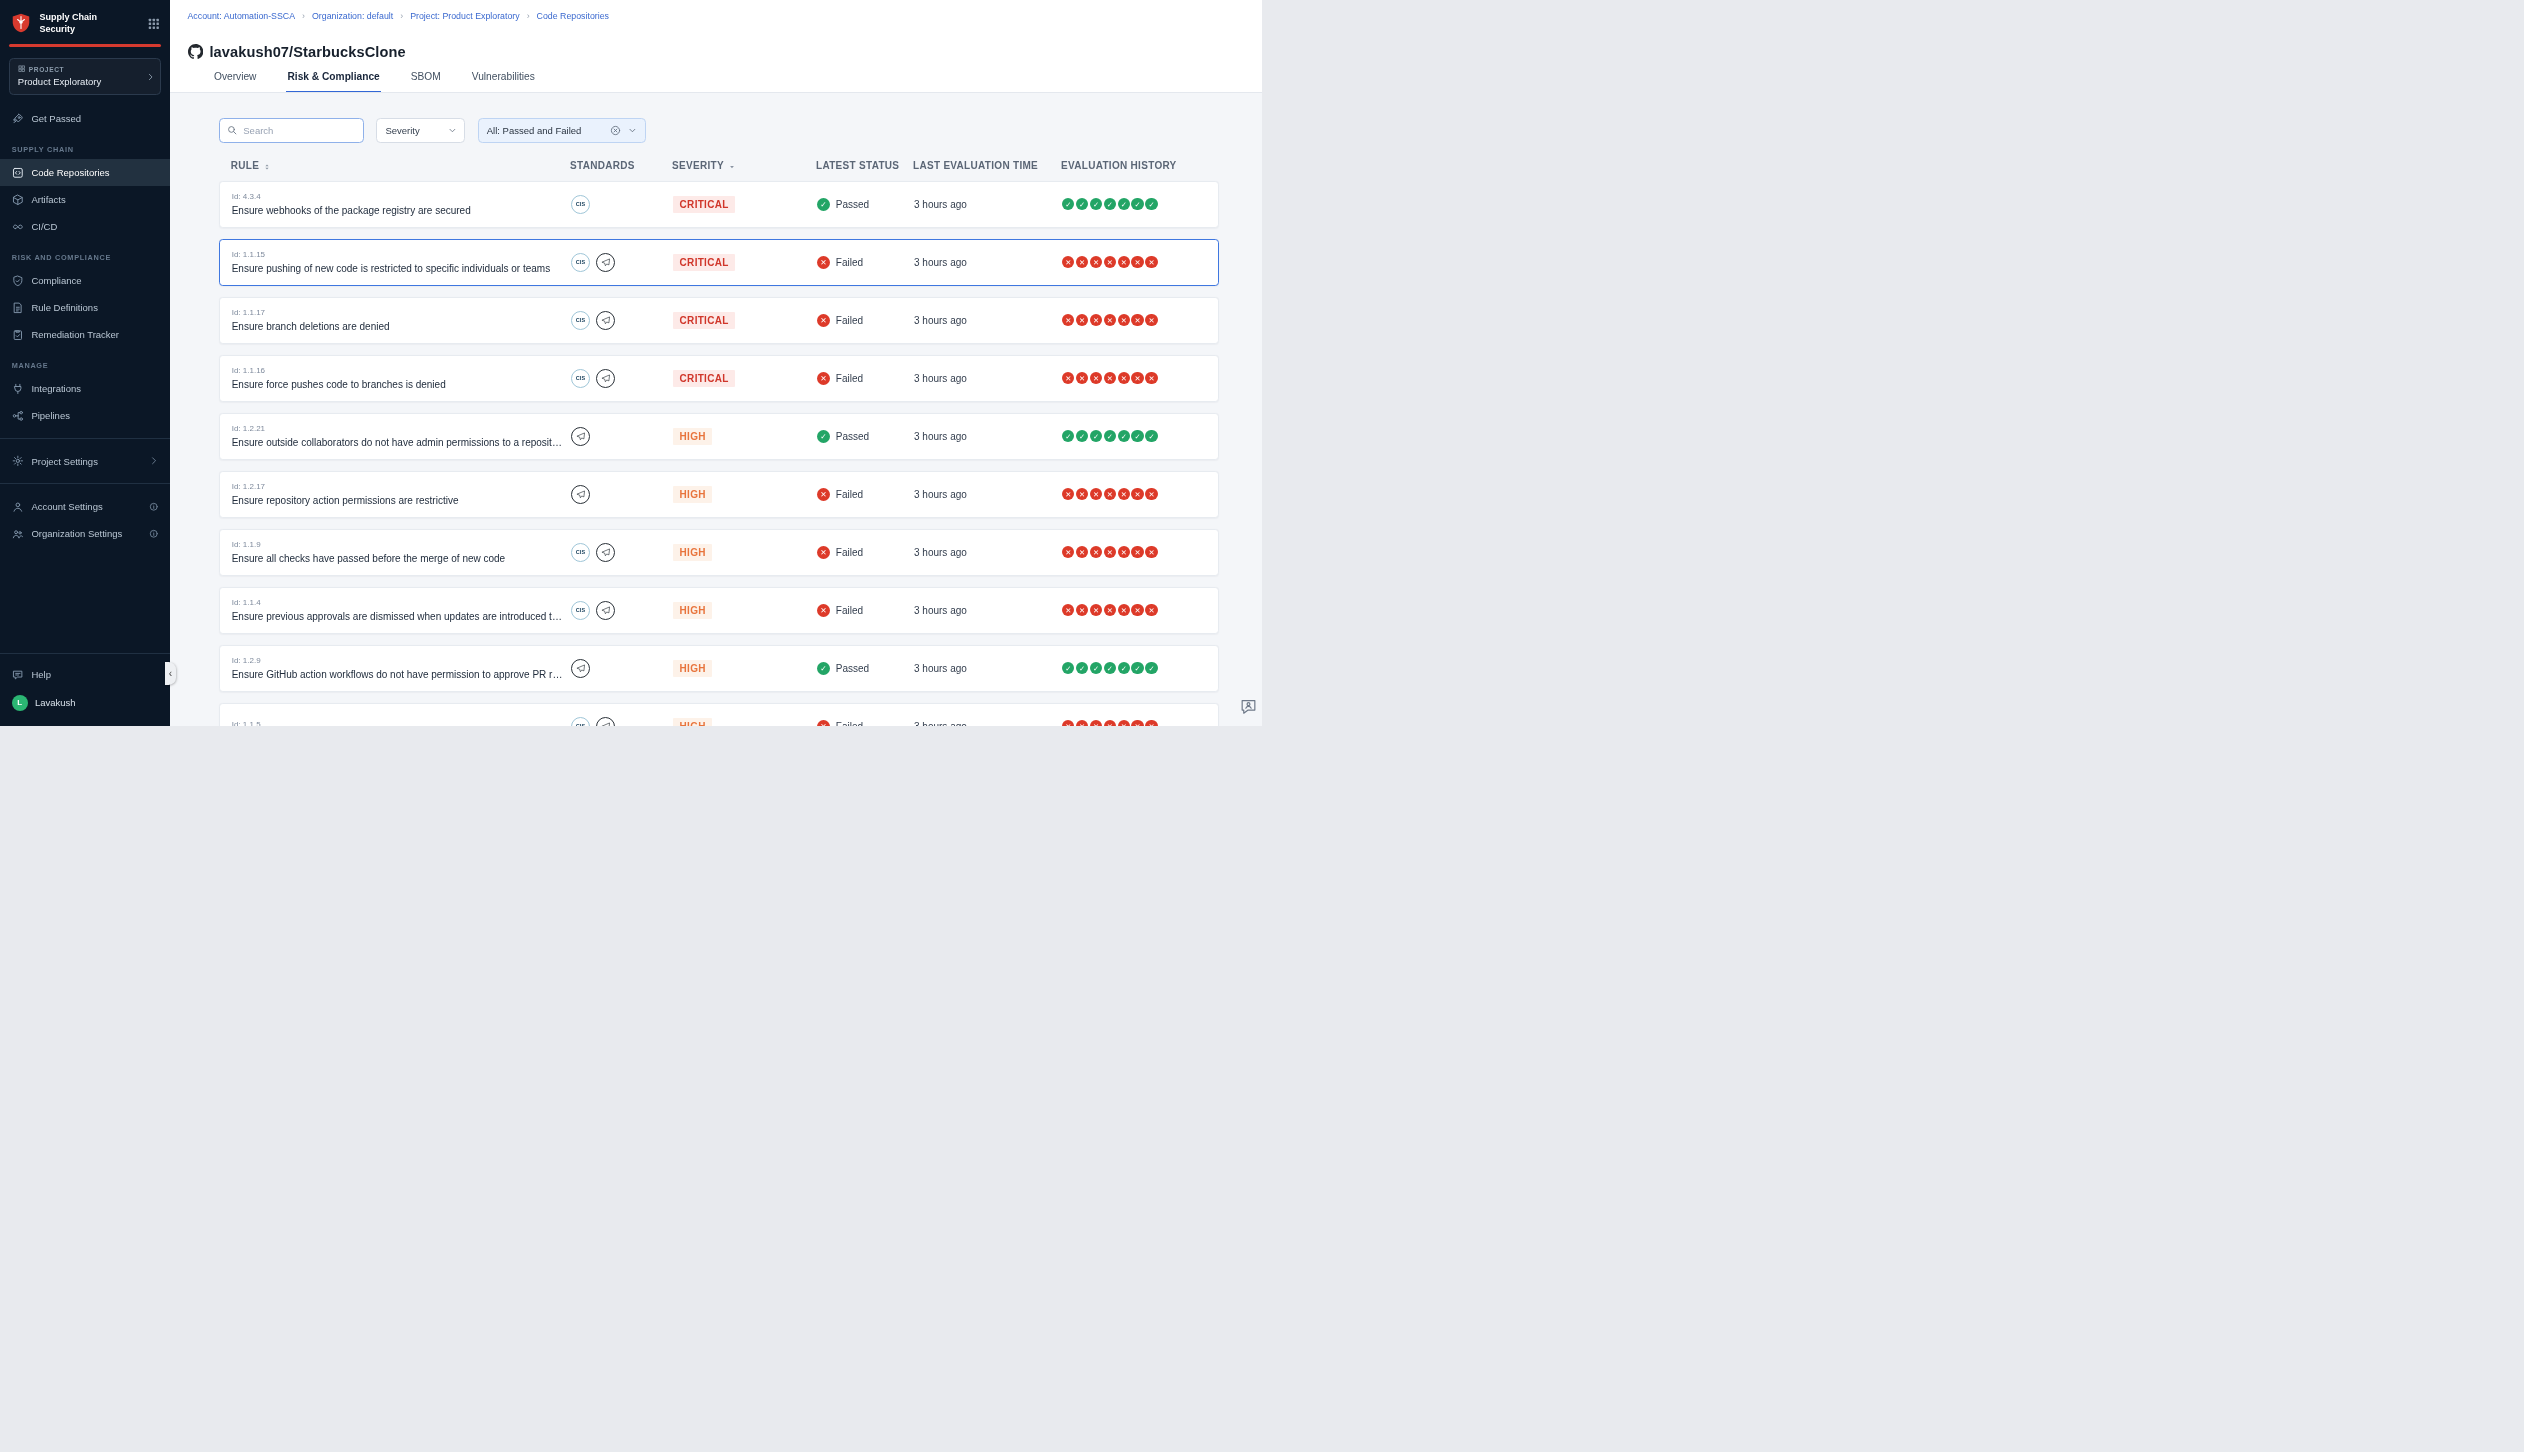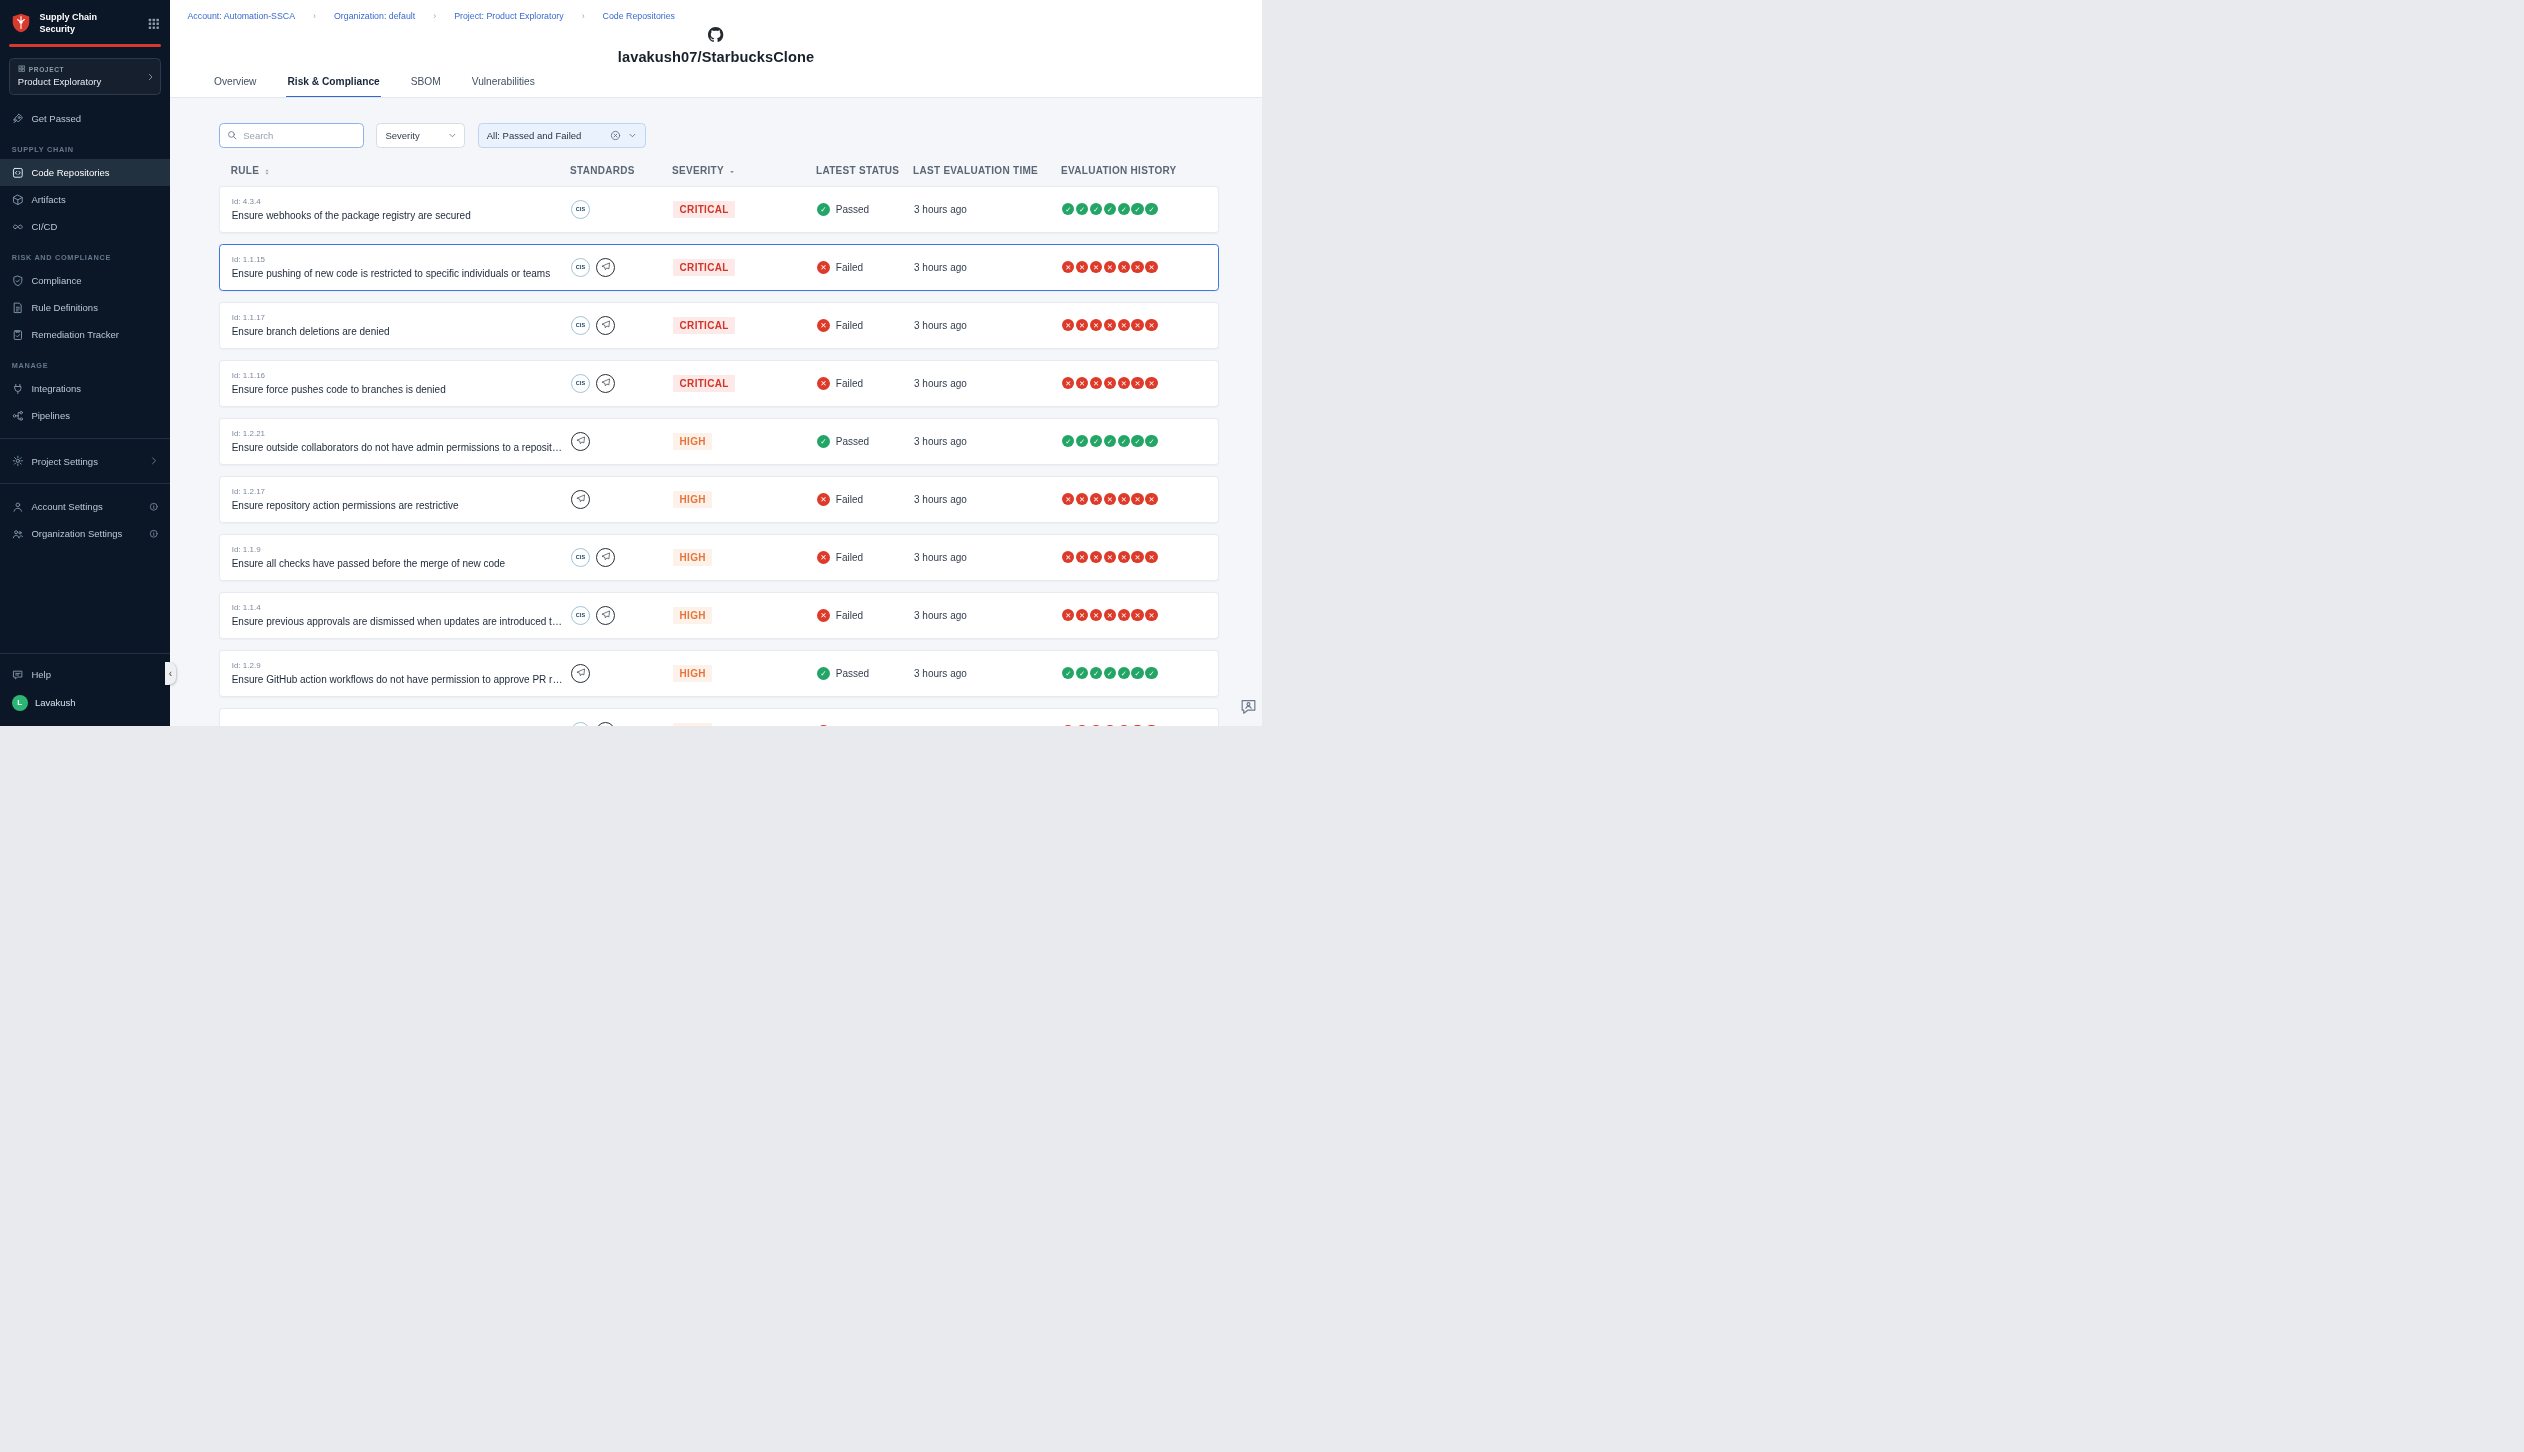--- a/index.html
+++ b/index.html
@@ -35,24 +35,24 @@
   .side-footer { padding-bottom:8.8px; }
   .side-footer .nav-divider { margin:0 0 7.3px 0; }
   .user-row { display:flex; align-items:center; gap:7.3px; padding:6.6px 11.7px; font-size:9.5px; color:#d7e0e9; cursor:pointer; }
   .avatar { width:16px; height:16px; border-radius:50%; background:#2bb673; color:#fff; font-size:8px; font-weight:700; display:flex; align-items:center; justify-content:center; }
 
   .collapse-handle { position:absolute; left:165px; top:662px; width:11px; height:23.4px; background:#eef0f3; border-radius:0 7.3px 7.3px 0; box-shadow:0.7px 0.7px 2.2px rgba(0,0,0,.25); color:#444; font-size:10.2px; display:flex; align-items:center; justify-content:center; cursor:pointer; z-index:6; }
 
   
   .main { position:absolute; left:170px; top:0; right:0; bottom:0; display:flex; flex-direction:column; }
   .topbar { background:#fff; padding:11px 17.5px 0 17.5px; border-bottom:0.7px solid #e4e8ee; }
-  .breadcrumb { display:flex; align-items:center; gap:18px; font-size:8.8px; }
+  .breadcrumb { display:flex; align-items:center; gap:7px; font-size:8.8px; }
   .bc-link { color:#3a69cf; cursor:pointer; }
   .bc-sep { color:#9aa4b2; font-size:8.8px; }
-  .title-row { display:flex; align-items:center; gap:6.6px; margin-top:6px;flex-direction:column; }
+  .title-row { display:flex; align-items:center; gap:6.6px; margin-top:23px; }
   .repo-icon-wrap { color:#262c33; display:flex; }
   .repo-icon-wrap svg { width:15.3px; height:15.3px; }
   .repo-title { font-size:14.6px; font-weight:700; color:#17202c; letter-spacing:0.1px; }
   .tabs { display:flex; gap:28px; margin:11px 0 0 25px; }
   .tab { font-size:10.2px; color:#425061; padding:0 1.5px 8.8px 1.5px; border-bottom:1.8px solid transparent; cursor:pointer; }
   .tab.active { color:#18253a; font-weight:700; border-color:#3267d6; }
 
   .content { flex:1; padding:25px 0 0 49px; overflow:hidden; }
   .filters { display:flex; gap:12.4px; height:25px; }
   .search-box { width:145px; background:#fff; border:1.1px solid #8fb1ea; border-radius:4.4px; display:flex; align-items:center; gap:5.8px; padding:0 7.3px; }

